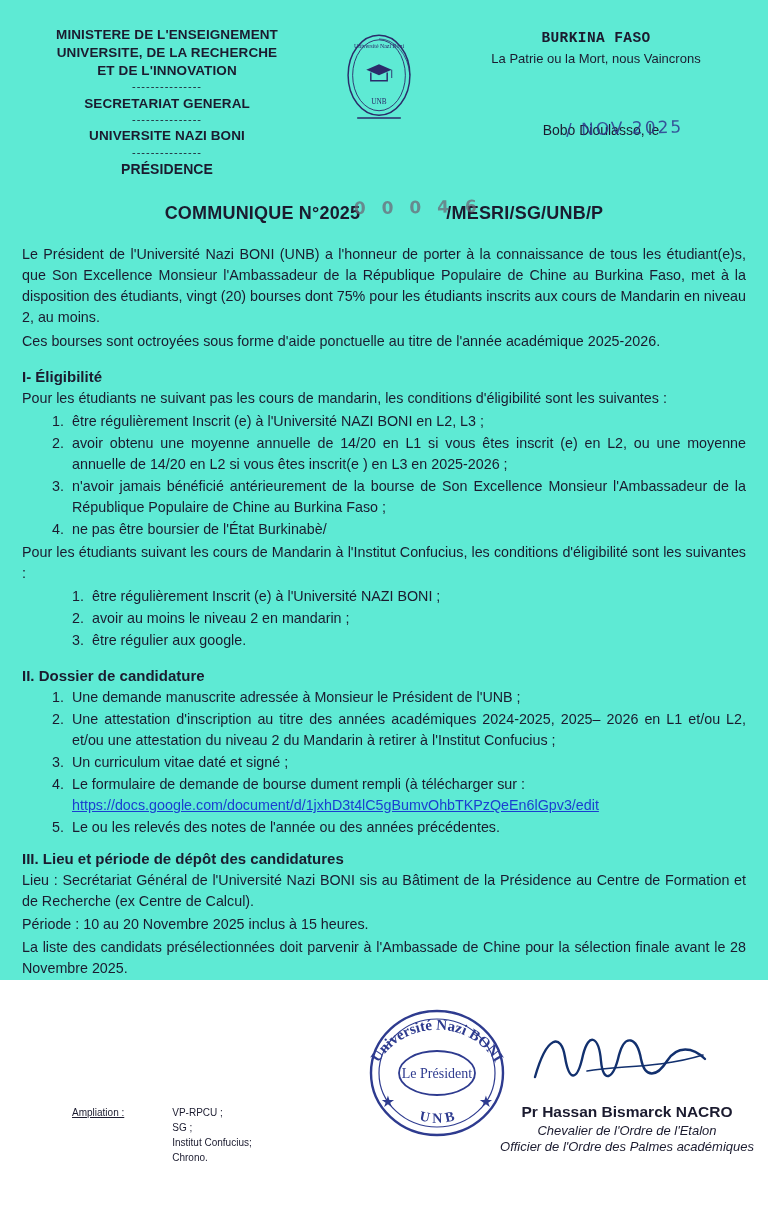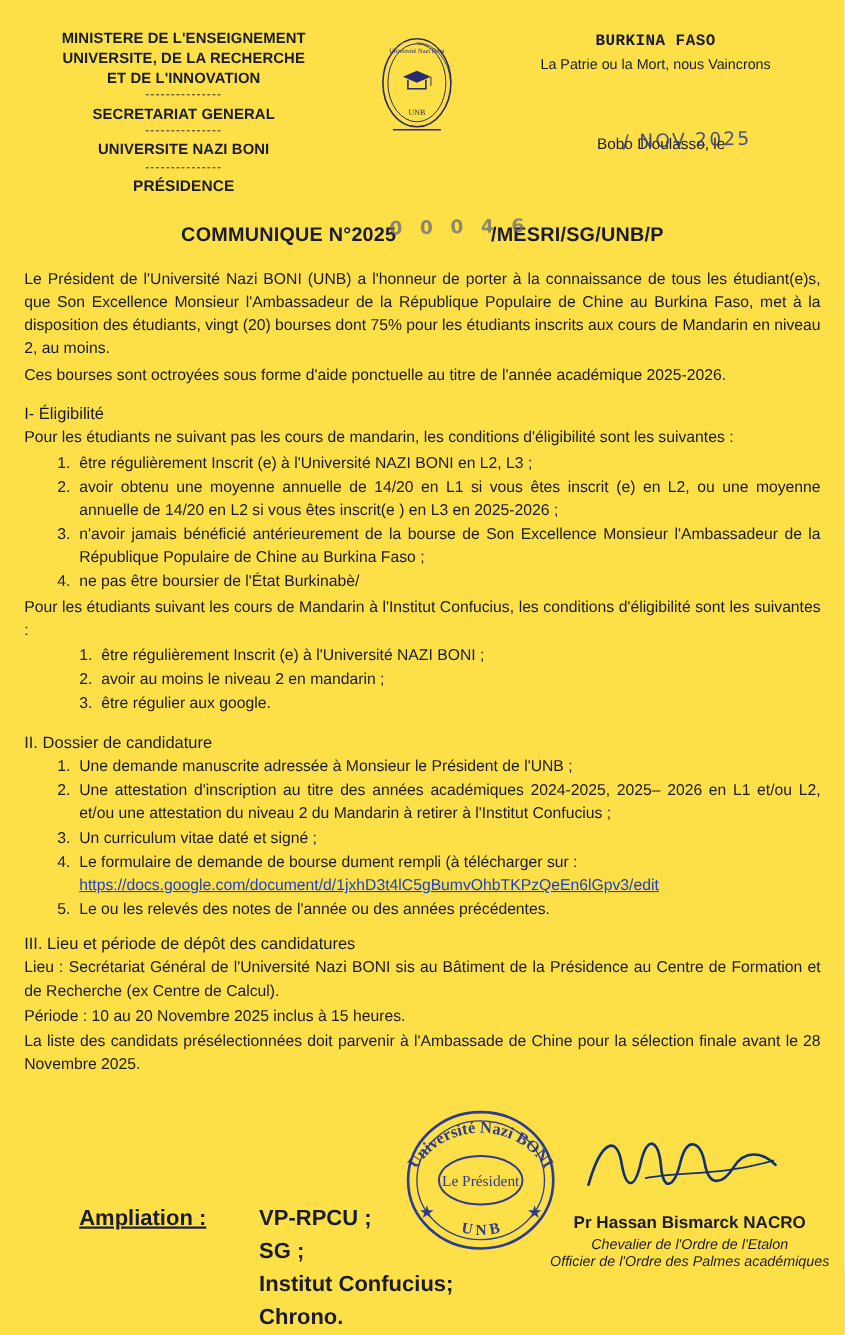--- a/index.html
+++ b/index.html
@@ -11,22 +11,22 @@
     width: 768px;
     height: 1214px;
     position: relative;
     font-family: "Liberation Sans", sans-serif;
     color: #1b1b2f;
     overflow: hidden;
   }
   .page {
     position: relative;
     width: 768px;
-    height: 1214px;
-    background: #fde047;
+    height: 980px;
+    background: #5eead4;
     box-sizing: border-box;
     padding: 18px 22px 0 22px;
   }
 
   
   .header {
     display: flex;
     align-items: flex-start;
     justify-content: space-between;
     margin-top: 8px;
@@ -120,21 +120,21 @@
   
   .body-text {
     margin-top: 20px;
     font-size: 14.3px;
     line-height: 1.47;
     text-align: justify;
   }
   .body-text p { margin: 0 0 3px 0; }
 
   h3.section {
-    font-weight: normal;
+    font-weight: bold;
     font-size: 15px;
     margin: 16px 0 3px 0;
   }
   h3.section.tight { margin-top: 12px; }
 
   ol.lst {
     margin: 2px 0 2px 0;
     padding-left: 46px;
     font-size: 14.3px;
     line-height: 1.47;
@@ -195,25 +195,24 @@
   }
   .sig-role2 {
     font-style: italic;
     font-size: 13px;
     margin-top: 1px;
   }
 
   .amp {
     position: absolute;
     left: 50px;
-    top: 108px;
+    top: 120px;
     display: flex;
-    font-size: 20px;
+    font-size: 10px;
     line-height: 1.5;
-    font-weight: bold;
   }
   .amp-label {
     text-decoration: underline;
     margin-right: 48px;
     white-space: nowrap;
   }
   .amp-list div { white-space: nowrap; }
 </style>
 </head>
 <body>

